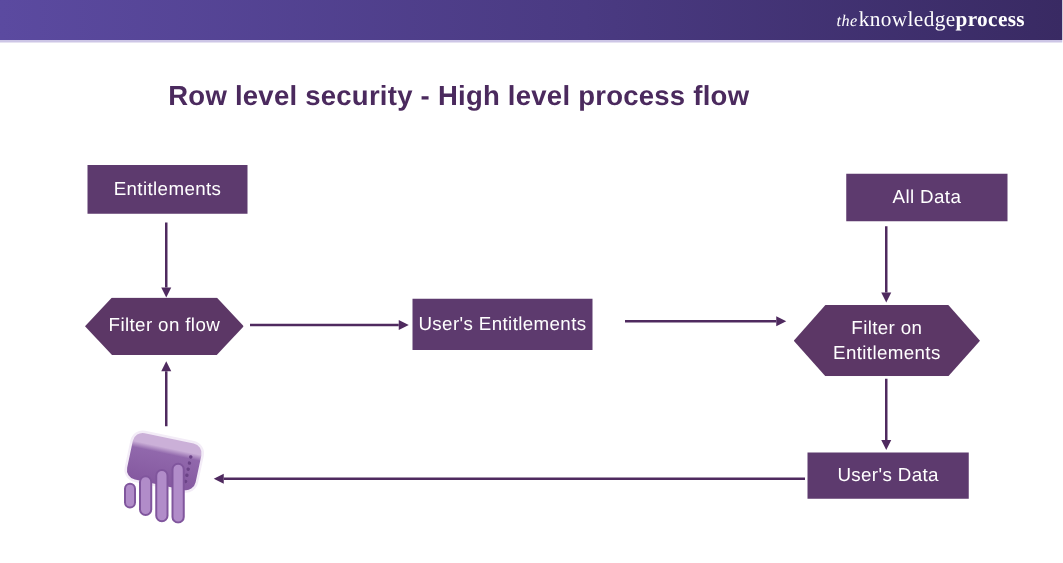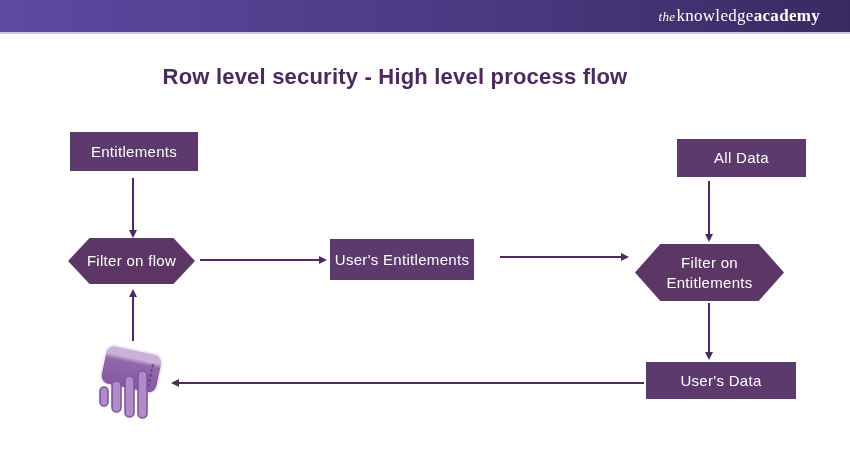--- a/index.html
+++ b/index.html
@@ -36,56 +36,55 @@
     white-space:nowrap;
   }
   .logo .the{font-style:italic;font-size:13px;margin-right:1px;}
   .logo .knowledge{font-weight:400;}
   .logo .academy{font-weight:700;}
   .page-title{
     position:absolute;left:0;top:64px;width:734px;
     text-align:center;
     font-size:22px;font-weight:700;color:var(--title);
     letter-spacing:.2px;
-    margin-left:28px;
   }
   .node{
     position:absolute;
     background:var(--node_fill);
     color:var(--node_text);
     display:flex;align-items:center;justify-content:center;
     font-size:15px;letter-spacing:.3px;text-align:center;
     line-height:1.3;
   }
   .hexagon{
     background:var(--hexagon_fill);
     clip-path:polygon(0% 50%, 17% 0%, 83% 0%, 100% 50%, 83% 100%, 17% 100%);
   }
   #node-application{left:70px;top:132px;width:128px;height:39px;}
   #node-all-data{left:677px;top:139px;width:129px;height:38px;}
   #node-filter-on-user{left:68px;top:238px;width:127px;height:46px;}
   #node-users-entitlements{left:330px;top:239px;width:144px;height:41px;}
   #node-filter-on-entitlements{left:635px;top:244px;width:149px;height:57px;padding:0 26px;text-align:center;}
-  #node-users-data{left:646px;top:362px;width:150px;height:37px;}
+  #node-users-data{left:646px;top:362px;width:129px;height:37px;}
   .edges-layer{
     position:absolute;left:0;top:0;width:850px;height:450px;
     pointer-events:none;
   }
   .edges-layer line{stroke:var(--arrow);stroke-width:2;}
   .edges-layer polygon{fill:var(--arrow);}
   .pbi-icon{
     position:absolute;left:97px;top:343px;width:72px;height:76px;
   }
 </style>
 </head>
 <body>
 
 <div class="header">
   <div class="logo">
-    <span class="the">the</span><span class="knowledge">knowledge</span><span class="academy">academy</span>
+    <span class="the">the</span><span class="knowledge">knowledge</span><span class="academy">process</span>
   </div>
 </div>
 
 <div class="page-title">Row level security - High level process flow</div>
 
 <svg class="edges-layer" width="850" height="450" viewBox="0 0 850 450">
   <g>
     <line x1="133" y1="178" x2="133" y2="230"></line>
     <polygon points="133,238 129,230 137,230"></polygon>
   </g>

